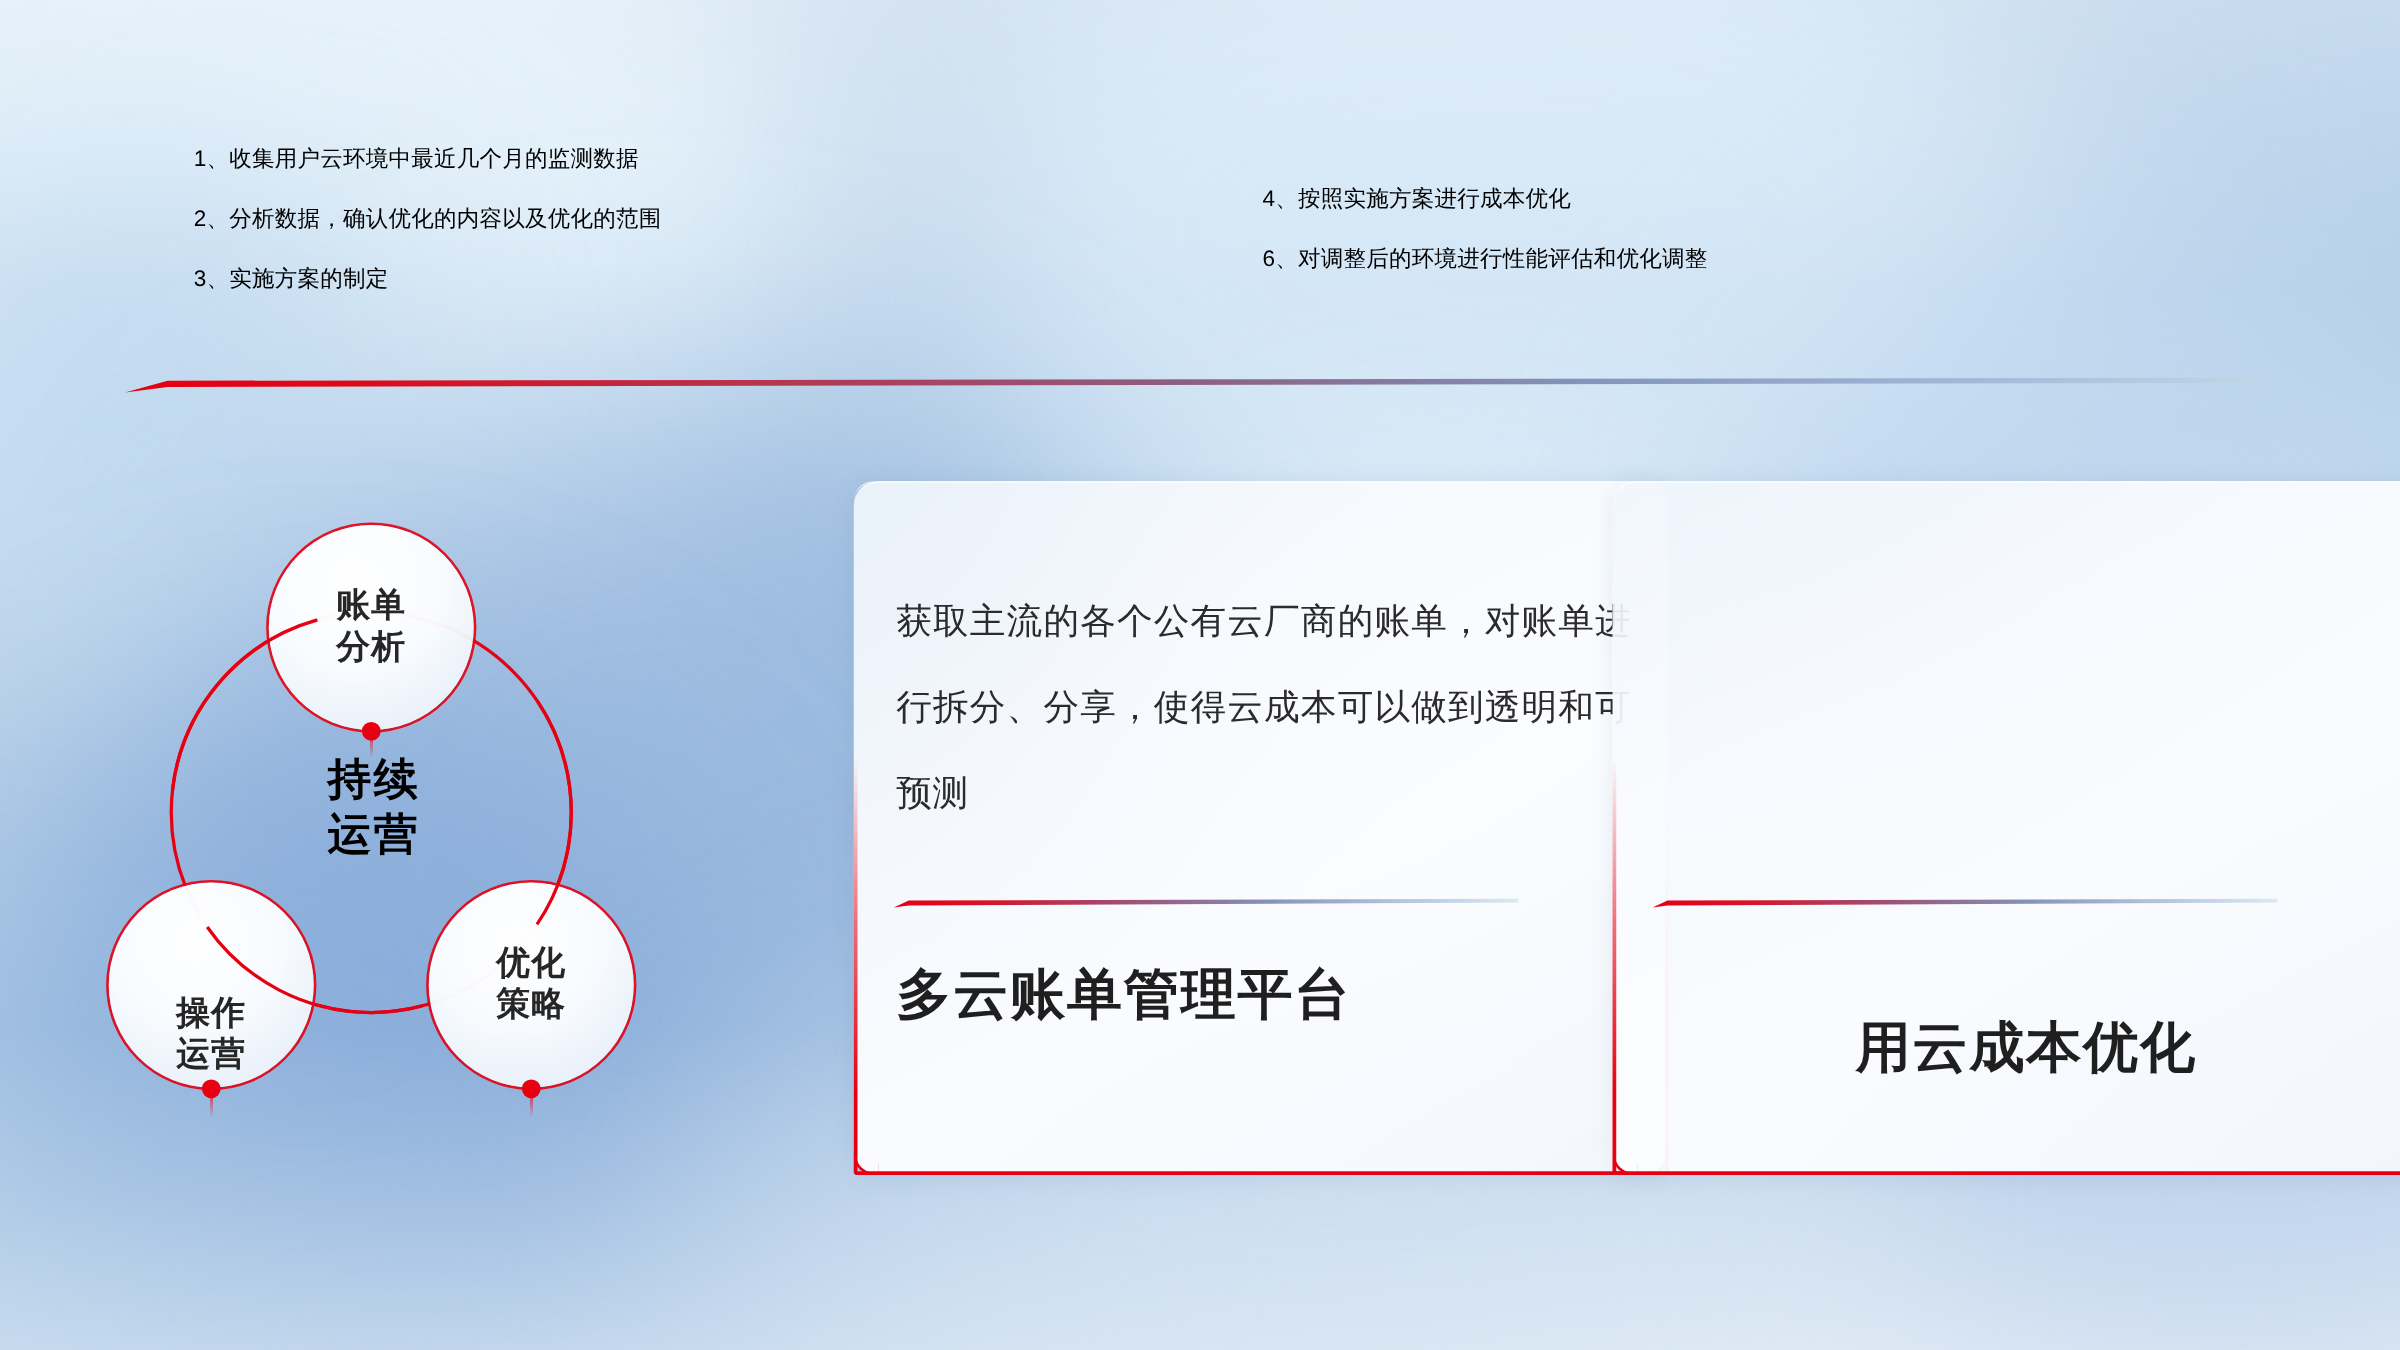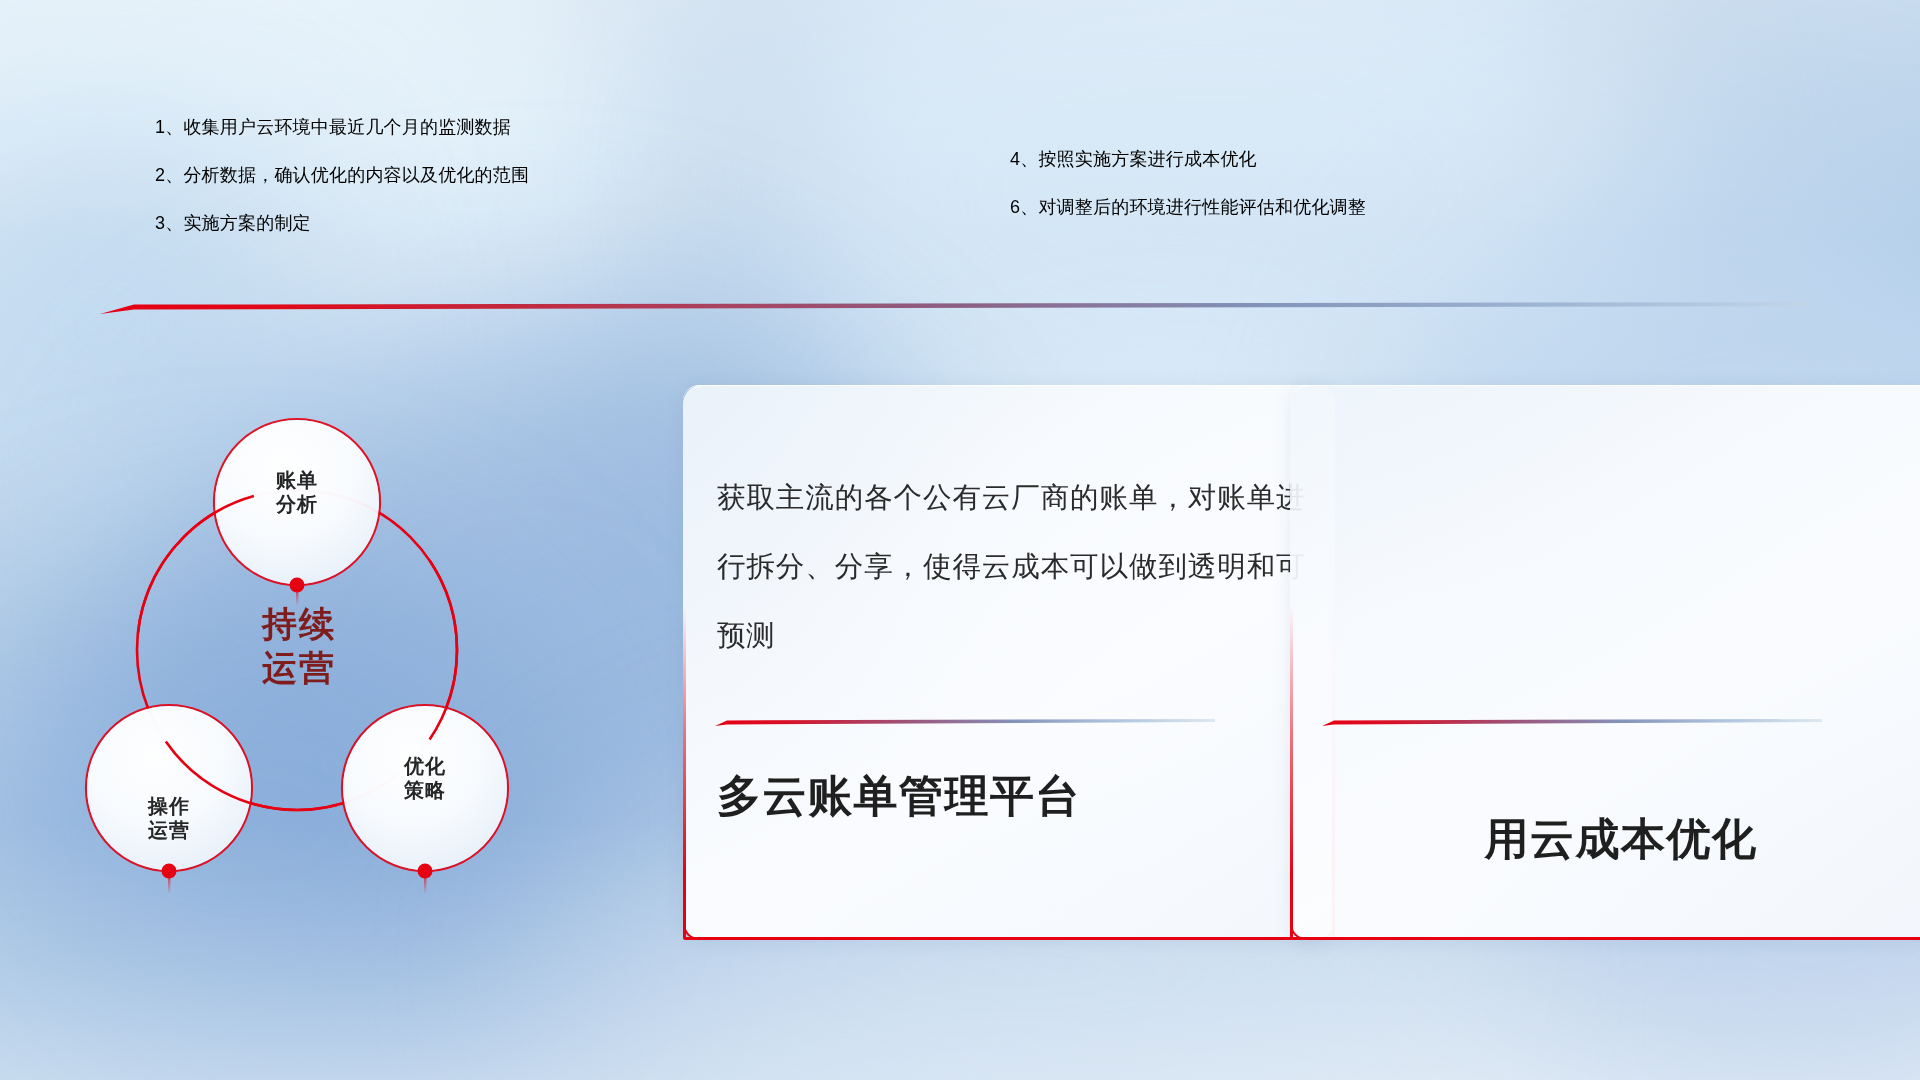--- a/index.html
+++ b/index.html
@@ -51,29 +51,29 @@
   .divider-wrap svg{display:block;}
 
   
   .diagram{position:absolute;left:85px;top:350px;width:580px;height:600px;}
   .diagram svg{display:block;overflow:visible;}
   .bubble-label{
     position:absolute;
     text-align:center;
     color:#262626;
     font-weight:700;
-    font-size:20px;
+    font-size:27px;
     line-height:1.22;
     letter-spacing:1px;
     pointer-events:none;
   }
   .center-label{
     position:absolute;
     text-align:center;
-    color:#7f1d1d;
+    color:#000000;
     font-weight:800;
     font-size:35px;
     line-height:1.25;
     letter-spacing:2px;
     pointer-events:none;
   }
 
   
   .card{
     position:absolute;

